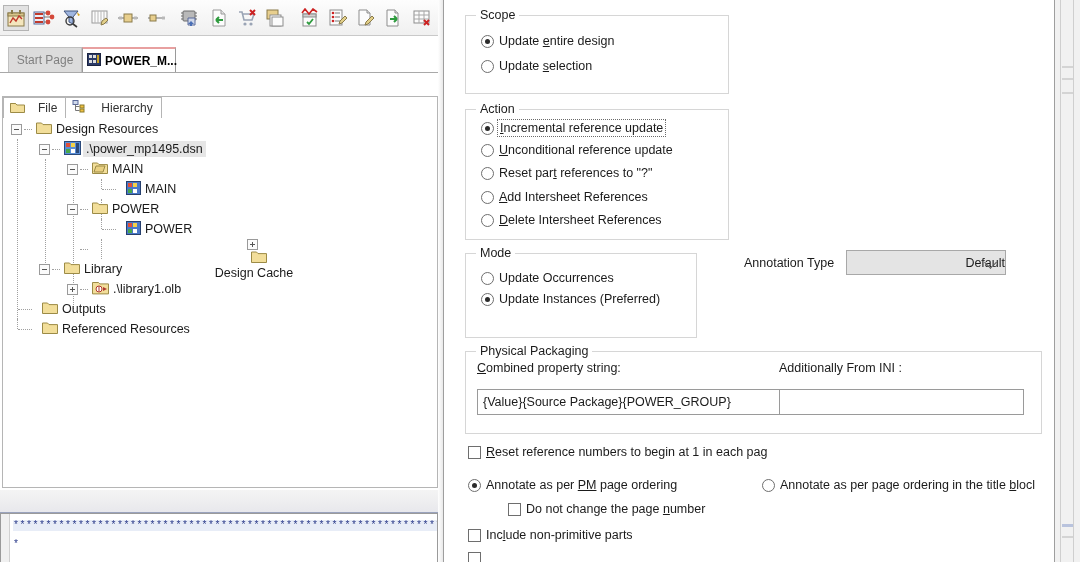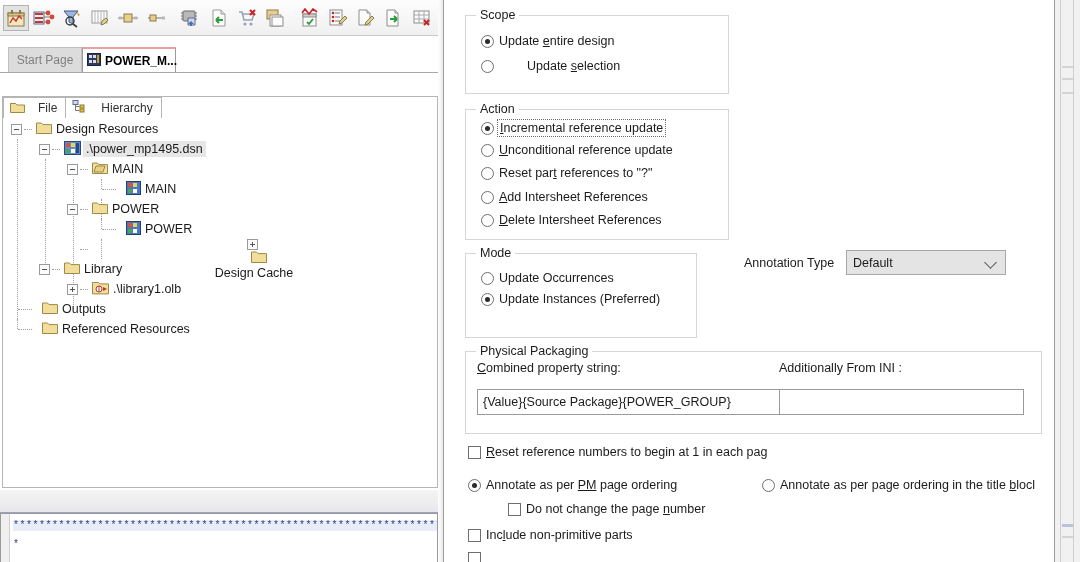--- a/index.html
+++ b/index.html
@@ -656,21 +656,21 @@
   <div class="dialog">
     <div class="dlg-inner">
 
       <fieldset class="grp" style="left:21px; top:16px; width:264px; height:86px;">
         <legend>Scope</legend>
       </fieldset>
       <div class="row" style="left:37px; top:42px;">
         <span class="radio on"></span>
         <span><span>Update </span><span class="u">e</span><span>ntire design</span></span>
       </div>
-      <div class="row" style="left:37px; top:67px;gap:28px;">
+      <div class="row" style="left:37px; top:67px;">
         <span class="radio"></span>
         <span><span>Update </span><span class="u">s</span><span>election</span></span>
       </div>
 
       <fieldset class="grp" style="left:21px; top:110px; width:264px; height:138px;">
         <legend>Action</legend>
       </fieldset>
       <div class="row" style="left:37px; top:129px;">
         <span class="radio on"></span>
         <span class="focus-box"><span></span><span class="u">I</span><span>ncremental reference update</span></span>
@@ -698,21 +698,21 @@
       <div class="row" style="left:37px; top:279px;">
         <span class="radio"></span>
         <span>Update Occurrences</span>
       </div>
       <div class="row" style="left:37px; top:300px;">
         <span class="radio on"></span>
         <span>Update Instances (Preferred)</span>
       </div>
 
       <div class="lbl-static" style="left:300px; top:264px;">Annotation Type</div>
-      <div class="combo" style="left:402px; top:258px; width:160px; height:25px;">
+      <div class="combo" style="left:402px; top:258px; width:160px; height:25px;justify-content:flex-end;">
         <span>Default</span>
         <span class="arrow"></span>
       </div>
 
       <fieldset class="grp" style="left:21px; top:352px; width:577px; height:90px;">
         <legend>Physical Packaging</legend>
       </fieldset>
       <div class="lbl-static" style="left:33px; top:369px;"><span></span><span class="u">C</span><span>ombined property string:</span></div>
       <div class="lbl-static" style="left:335px; top:369px;">Additionally From INI :</div>
       <input class="txt" style="left: 33px; top: 397px; width: 320px; height: 26px;" value="{Value}{Source Package}{POWER_GROUP}">

